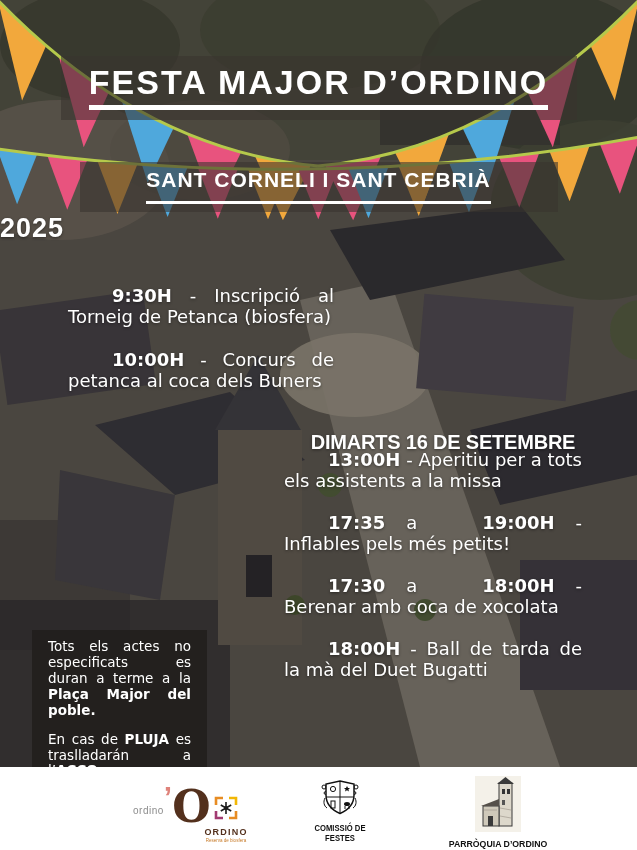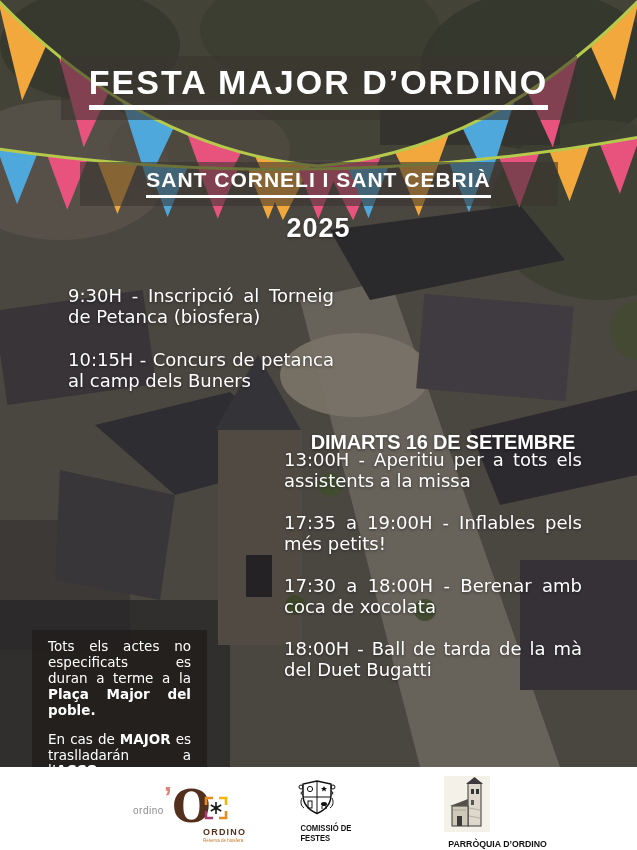--- a/index.html
+++ b/index.html
@@ -18,60 +18,60 @@
     background:rgba(56,52,46,0.58);color:#fff;text-align:center;z-index:3;
   }
   .title-band{top:56px;width:516px;padding:9px 0 10px;}
   .title-text{
     display:inline-block;font-size:34px;font-weight:800;letter-spacing:2px;
     line-height:1;border-bottom:5px solid #fff;padding-bottom:6px;white-space:nowrap;
   }
   .subtitle-band{top:162px;width:478px;padding:7px 0 8px;}
   .subtitle-text{
     display:inline-block;font-size:21px;font-weight:800;letter-spacing:1px;
-    line-height:1;border-bottom:3px solid #fff;padding-bottom:5px;white-space:nowrap;
+    line-height:1;border-bottom:3px solid #fff;padding-bottom:11px;white-space:nowrap;
   }
   .year{
-    position:absolute;top:213px;left:0;right:0;text-align:center;z-index:3;
+    position:absolute;top:213px;left:0;right:0;text-align:left;z-index:3;
     font-size:27px;font-weight:800;color:#fff;letter-spacing:1px;
     text-shadow:0 1px 3px rgba(0,0,0,.45);
   }
   
   .sec-heading{
     position:absolute;transform:translateX(-50%);z-index:3;white-space:nowrap;
     font-size:20px;font-weight:800;color:#fff;letter-spacing:-0.2px;
     text-shadow:0 1px 3px rgba(0,0,0,.45);
   }
   .heading-dissabte{left:211px;top:253px;}
   .heading-dimarts{left:443px;top:411px;}
   .events{position:absolute;z-index:3;color:#fff;}
   .events-left{left:68px;top:285px;width:266px;}
   .events-right{left:284px;top:449px;width:298px;}
   .event{
     margin:0 0 22px;font-size:18px;line-height:1.17;text-align:justify;
     text-shadow:0 1px 3px rgba(0,0,0,.45);font-family:"DejaVu Sans","Liberation Sans",sans-serif;
   }
   .events-right .event{margin-bottom:21px;}
-  .event b{font-weight:400;}
+  .event b{font-weight:700;margin-left:44px;}
   
   .note-box{
     position:absolute;left:32px;top:630px;width:175px;z-index:3;
     background:rgba(32,30,28,0.84);color:#fff;padding:9px 16px;box-sizing:border-box;
   }
   .note-box p{
     margin:0;font-size:13.5px;line-height:1.18;text-align:justify;
     font-family:"DejaVu Sans","Liberation Sans",sans-serif;
   }
   .note-box p + p{margin-top:13px;}
   .note-box b{font-weight:700;}
   
   .footer{
     position:absolute;left:0;top:767px;width:637px;height:83px;background:#fff;z-index:4;
   }
-  .logo{position:absolute;}
+  .logo{position:absolute;text-align:center;}
   .ordino-logo{left:133px;top:22px;display:flex;align-items:flex-end;}
   .ordino-word{font-size:10px;color:#8C8C8C;letter-spacing:.5px;padding-bottom:9px;}
   .ordino-apos{font-size:30px;font-weight:800;color:#DF837B;line-height:.45;padding-bottom:22px;}
   .ordino-O{font-size:44px;font-weight:800;color:#53301D;line-height:.82;font-family:"DejaVu Serif","Liberation Serif",serif;}
   .biosfera-logo{left:203px;top:28px;width:46px;}
   .biosfera-name{display:block;font-size:9px;font-weight:800;color:#53301D;letter-spacing:1.2px;margin-top:2px;}
   .biosfera-sub{display:block;font-size:4.5px;color:#C77A28;margin-top:1px;}
   .festes-logo{left:296px;top:11px;width:88px;}
   .festes-line{display:block;font-size:8.5px;font-weight:800;color:#111;transform:scaleX(.9);letter-spacing:0;}
   .festes-line.l1{margin-top:3px;}
@@ -152,34 +152,34 @@
   <div class="band title-band">
     <span class="title-text">FESTA MAJOR D’ORDINO</span>
   </div>
   <div class="band subtitle-band">
     <span class="subtitle-text">SANT CORNELI I SANT CEBRIÀ</span>
   </div>
   <div class="year">2025</div>
 
   <div class="events events-left">
       <p class="event"><b>9:30H</b><span> - </span><span>Inscripció al Torneig de Petanca (biosfera)</span></p>
-      <p class="event"><b>10:15H</b><span> - </span><span>Concurs de petanca al camp dels Buners</span></p>
+      <p class="event"><b>10:00H</b><span> - </span><span>Concurs de petanca al coca dels Buners</span></p>
     </div>
 
   <h3 class="sec-heading heading-dimarts">DIMARTS 16 DE SETEMBRE</h3>
   <div class="events events-right">
       <p class="event"><b>13:00H</b><span> - </span><span>Aperitiu per a tots els assistents a la missa</span></p>
       <p class="event"><b>17:35</b><span> a </span><b>19:00H</b><span> - </span><span>Inflables pels més petits!</span></p>
       <p class="event"><b>17:30</b><span> a </span><b>18:00H</b><span> - </span><span>Berenar amb coca de xocolata</span></p>
       <p class="event"><b>18:00H</b><span> - </span><span>Ball de tarda de la mà del Duet Bugatti</span></p>
     </div>
 
   <div class="note-box">
     <p><span>Tots els actes no especificats es duran a terme a la </span><b>Plaça Major del poble.</b></p>
-    <p><span>En cas de </span><b>MAJOR</b><span> es traslladarán a l’</span><b>ACCO</b></p>
+    <p><span>En cas de </span><b>PLUJA</b><span> es traslladarán a l’</span><b>ACCO</b></p>
   </div>
 
   <div class="footer">
 
     <div class="logo ordino-logo">
       <span class="ordino-word">ordino</span>
       <span class="ordino-apos">’</span>
       <span class="ordino-O">O</span>
     </div>
 

